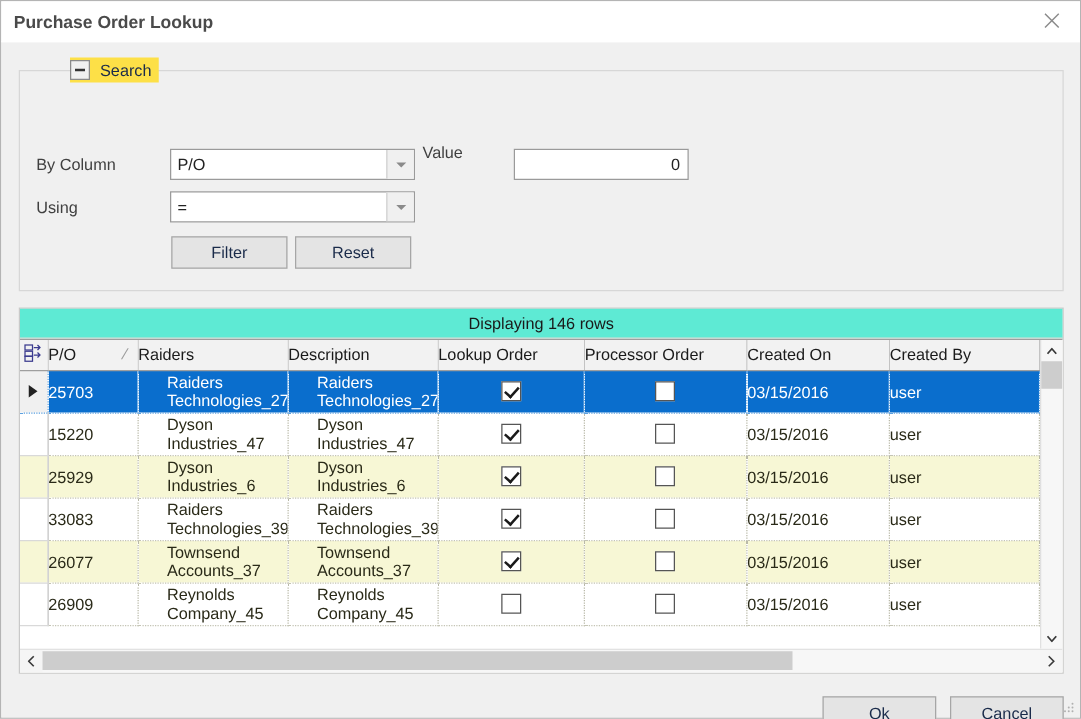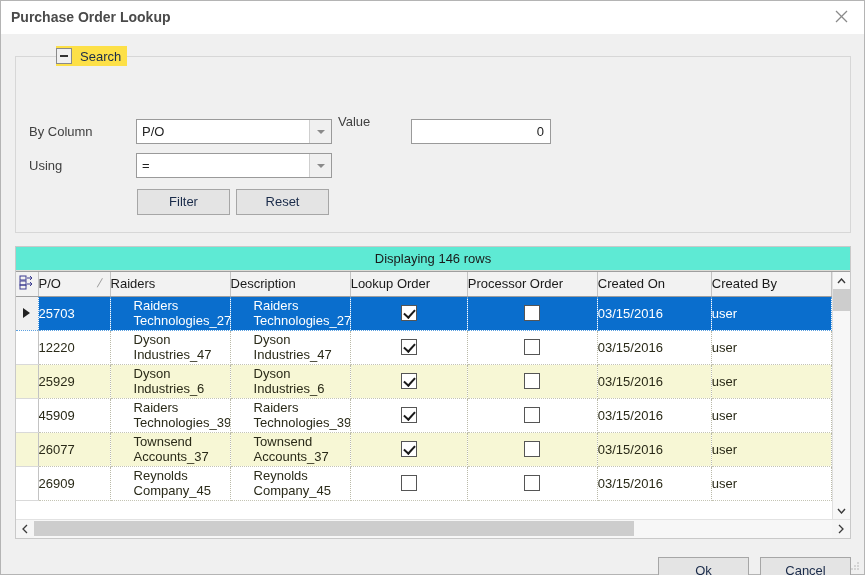--- a/index.html
+++ b/index.html
@@ -512,21 +512,21 @@
                       <span class="cell2">Raiders</span>
                       <span class="cell2">Technologies_27</span>
                     </td>
                     <td class="ctr"><span class="cb checked"></span></td>
                     <td class="ctr"><span class="cb"></span></td>
                     <td><span>03/15/2016</span></td>
                     <td><span>user</span></td>
                   </tr>
                   <tr class="plain">
                     <td class="rowhdr"></td>
-                    <td><span>12220</span></td>
+                    <td><span>15220</span></td>
                     <td>
                       <span class="cell2">Dyson</span>
                       <span class="cell2">Industries_47</span>
                     </td>
                     <td>
                       <span class="cell2">Dyson</span>
                       <span class="cell2">Industries_47</span>
                     </td>
                     <td class="ctr"><span class="cb checked"></span></td>
                     <td class="ctr"><span class="cb"></span></td>
@@ -544,21 +544,21 @@
                       <span class="cell2">Dyson</span>
                       <span class="cell2">Industries_6</span>
                     </td>
                     <td class="ctr"><span class="cb checked"></span></td>
                     <td class="ctr"><span class="cb"></span></td>
                     <td><span>03/15/2016</span></td>
                     <td><span>user</span></td>
                   </tr>
                   <tr class="plain">
                     <td class="rowhdr"></td>
-                    <td><span>45909</span></td>
+                    <td><span>33083</span></td>
                     <td>
                       <span class="cell2">Raiders</span>
                       <span class="cell2">Technologies_39</span>
                     </td>
                     <td>
                       <span class="cell2">Raiders</span>
                       <span class="cell2">Technologies_39</span>
                     </td>
                     <td class="ctr"><span class="cb checked"></span></td>
                     <td class="ctr"><span class="cb"></span></td>

